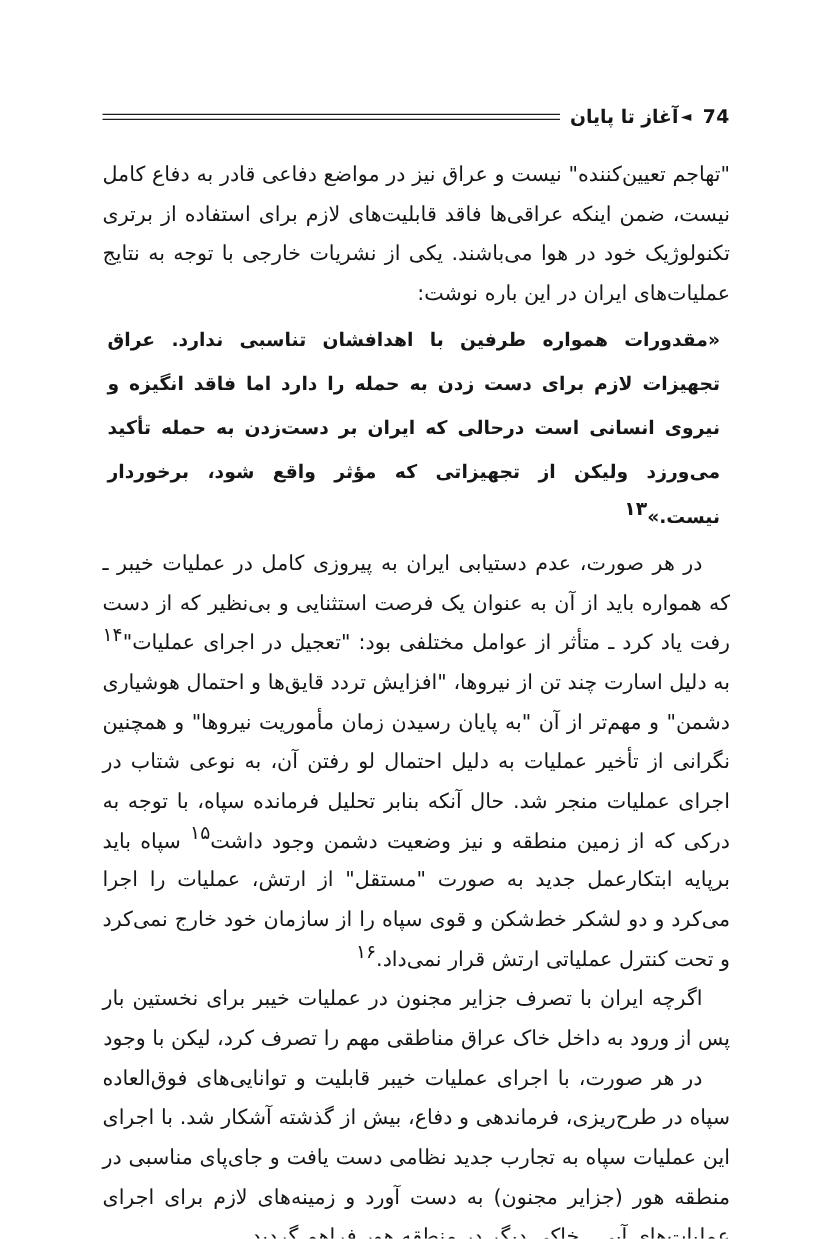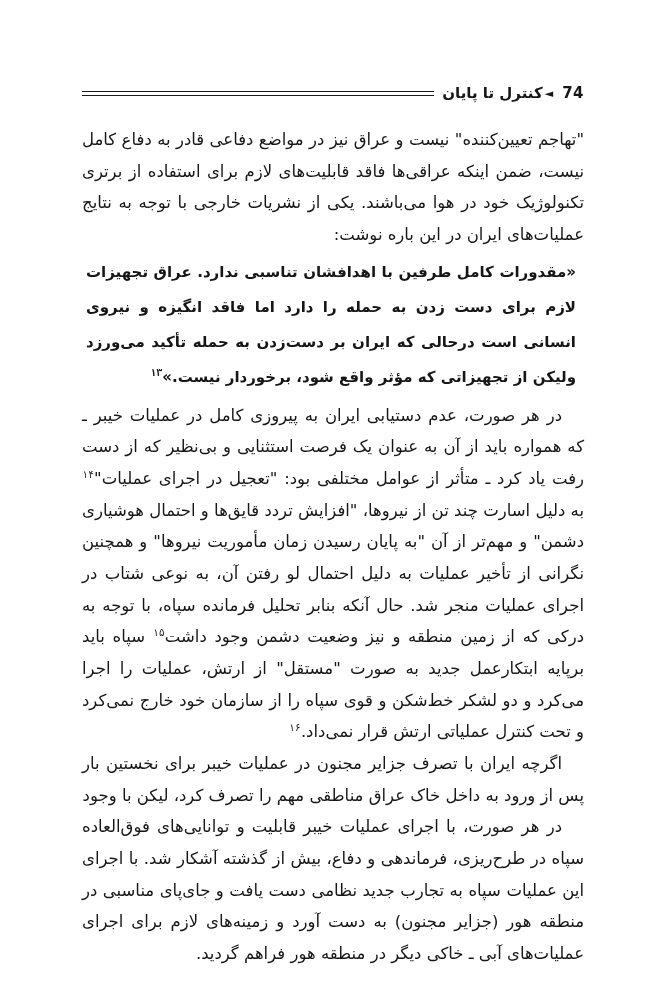--- a/index.html
+++ b/index.html
@@ -58,39 +58,38 @@
     text-indent: 22px;
   }
   .quote {
     margin: 4px 0;
     padding: 0 8px 0 4px;
     font-weight: bold;
     font-size: 15px;
     line-height: 2.35;
   }
   sup {
-    font-size: 10px;
+    font-size: 15px;
     line-height: 0;
     vertical-align: super;
-    font-family: Liberation Mono, monospace;
   }
 </style>
 </head>
 <body>
 
 <div class="page">
 
   <header class="page-header">
     <span class="page-number">74</span>
     <span class="ornament">◄</span>
-    <span class="header-title">کنترل تا پایان</span>
+    <span class="header-title">آغاز تا پایان</span>
     <span class="header-rule"></span>
   </header>
 
   <main class="page-body">
     <p class="para">"تهاجم تعیین‌کننده" نیست و عراق نیز در مواضع دفاعی قادر به دفاع کامل نیست، ضمن اینکه عراقی‌ها فاقد قابلیت‌های لازم برای استفاده از برتری تکنولوژیک خود در هوا می‌باشند. یکی از نشریات خارجی با توجه به نتایج عملیات‌های ایران در این باره نوشت:</p>
-    <blockquote class="quote"><span>«مقدورات کامل طرفین با اهدافشان تناسبی ندارد. عراق تجهیزات لازم برای دست زدن به حمله را دارد اما فاقد انگیزه و نیروی انسانی است درحالی که ایران بر دست‌زدن به حمله تأکید می‌ورزد ولیکن از تجهیزاتی که مؤثر واقع شود، برخوردار نیست.»</span><sup>۱۳</sup></blockquote>
+    <blockquote class="quote"><span>«مقدورات همواره طرفین با اهدافشان تناسبی ندارد. عراق تجهیزات لازم برای دست زدن به حمله را دارد اما فاقد انگیزه و نیروی انسانی است درحالی که ایران بر دست‌زدن به حمله تأکید می‌ورزد ولیکن از تجهیزاتی که مؤثر واقع شود، برخوردار نیست.»</span><sup>۱۳</sup></blockquote>
     <p class="para indent"><span>در هر صورت، عدم دستیابی ایران به پیروزی کامل در عملیات خیبر ـ که همواره باید از آن به عنوان یک فرصت استثنایی و بی‌نظیر که از دست رفت یاد کرد ـ متأثر از عوامل مختلفی بود: "تعجیل در اجرای عملیات"</span><sup>۱۴</sup><span> به دلیل اسارت چند تن از نیروها، "افزایش تردد قایق‌ها و احتمال هوشیاری دشمن" و مهم‌تر از آن "به پایان رسیدن زمان مأموریت نیروها" و همچنین نگرانی از تأخیر عملیات به دلیل احتمال لو رفتن آن، به نوعی شتاب در اجرای عملیات منجر شد. حال آنکه بنابر تحلیل فرمانده سپاه، با توجه به درکی که از زمین منطقه و نیز وضعیت دشمن وجود داشت</span><sup>۱۵</sup><span> سپاه باید برپایه ابتکارعمل جدید به صورت "مستقل" از ارتش، عملیات را اجرا می‌کرد و دو لشکر خط‌شکن و قوی سپاه را از سازمان خود خارج نمی‌کرد و تحت کنترل عملیاتی ارتش قرار نمی‌داد.</span><sup>۱۶</sup></p>
     <p class="para indent">اگرچه ایران با تصرف جزایر مجنون در عملیات خیبر برای نخستین بار پس از ورود به داخل خاک عراق مناطقی مهم را تصرف کرد، لیکن با وجود</p>
     <p class="para indent">در هر صورت، با اجرای عملیات خیبر قابلیت و توانایی‌های فوق‌العاده سپاه در طرح‌ریزی، فرماندهی و دفاع، بیش از گذشته آشکار شد. با اجرای این عملیات سپاه به تجارب جدید نظامی دست یافت و جای‌پای مناسبی در منطقه هور (جزایر مجنون) به دست آورد و زمینه‌های لازم برای اجرای عملیات‌های آبی ـ خاکی دیگر در منطقه هور فراهم گردید.</p>
   </main>
 
 </div>
 
 </body></html>

